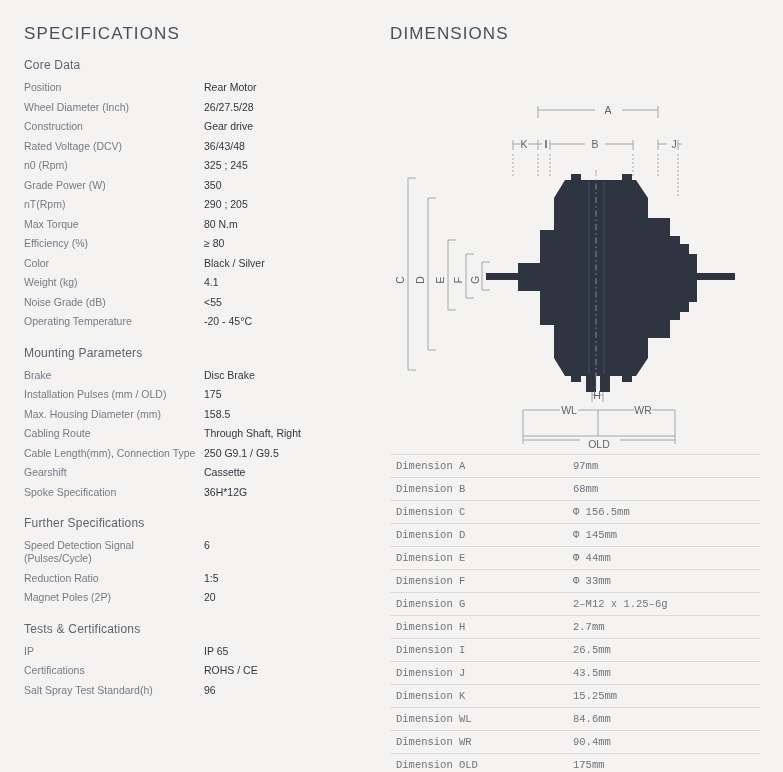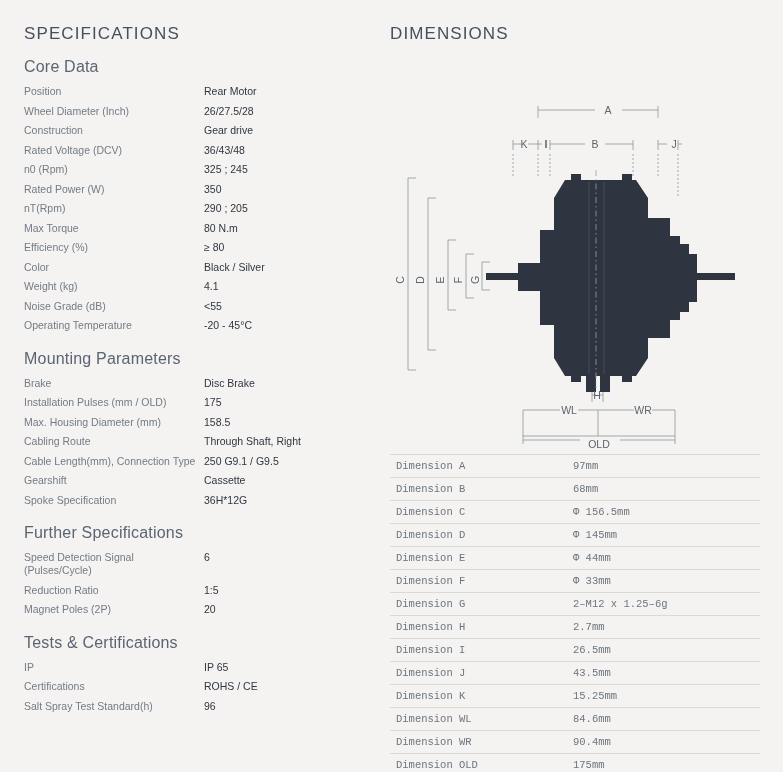--- a/index.html
+++ b/index.html
@@ -32,21 +32,21 @@
     width: 370px;
   }
   .page-title {
     font-size: 17px;
     letter-spacing: 1.1px;
     color: #46505e;
     font-weight: normal;
     margin: 0 0 14px 0;
   }
   .section-title {
-    font-size: 16px;
+    font-size: 12px;
     color: #5a6472;
     font-weight: normal;
     margin: 0 0 6px 0;
     letter-spacing: .2px;
   }
   .section {
     margin-bottom: 14px;
   }
   table.spec {
     width: 100%;
@@ -126,21 +126,21 @@
             </tr>
         <tr>
               <td class="label">Rated Voltage (DCV)</td>
               <td class="value">36/43/48</td>
             </tr>
         <tr>
               <td class="label">n0 (Rpm)</td>
               <td class="value">325 ; 245</td>
             </tr>
         <tr>
-              <td class="label">Rated Power (W)</td>
+              <td class="label">Grade Power (W)</td>
               <td class="value">350</td>
             </tr>
         <tr>
               <td class="label">nT(Rpm)</td>
               <td class="value">290 ; 205</td>
             </tr>
         <tr>
               <td class="label">Max Torque</td>
               <td class="value">80 N.m</td>
             </tr>

